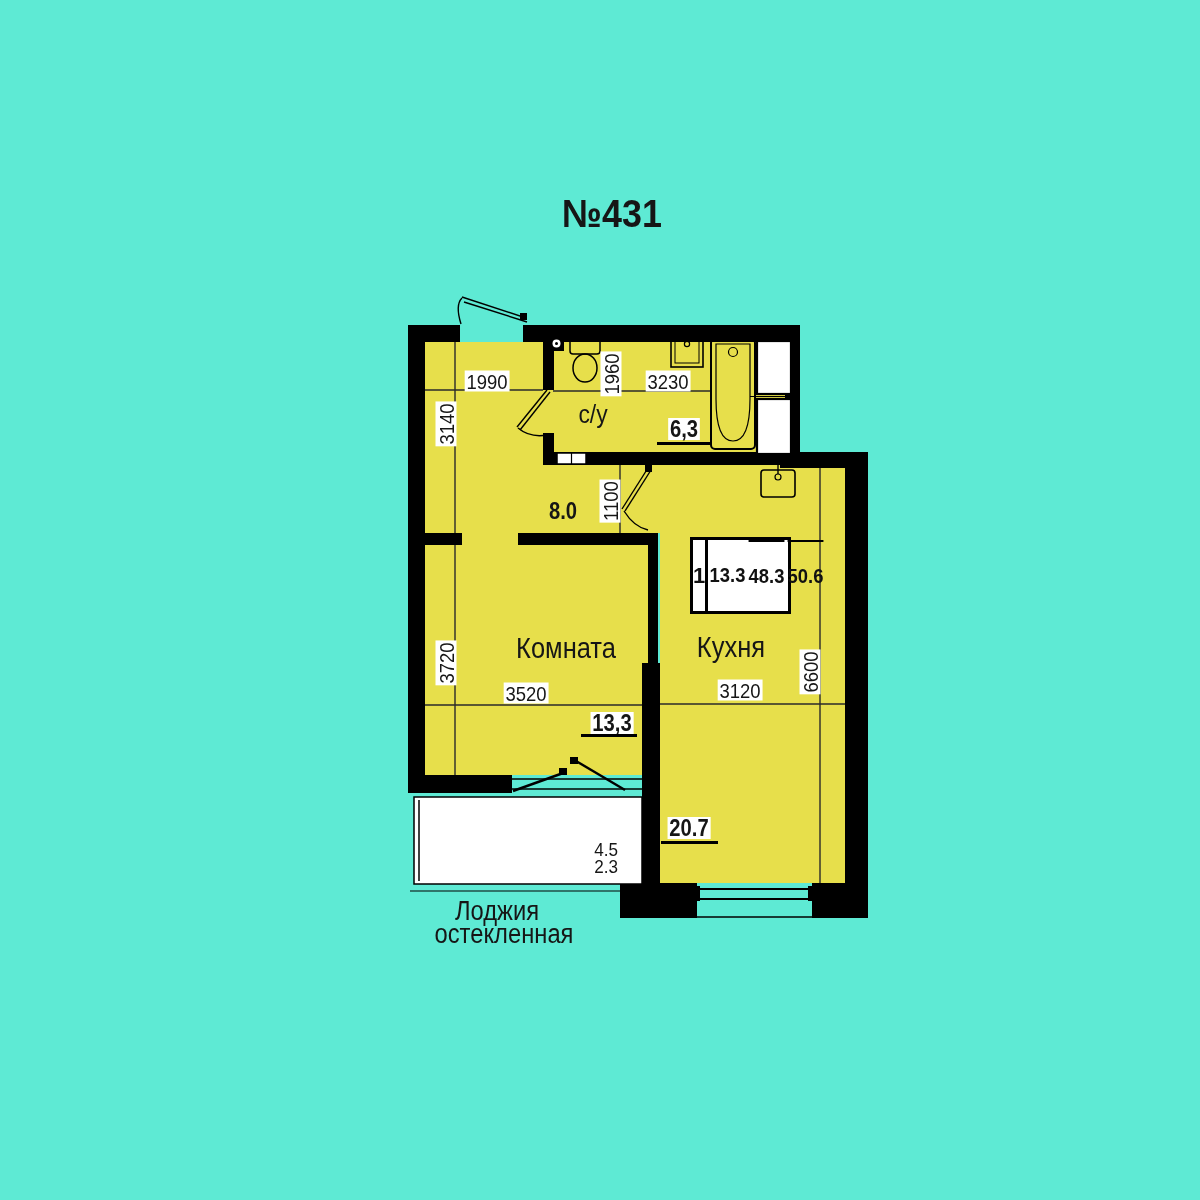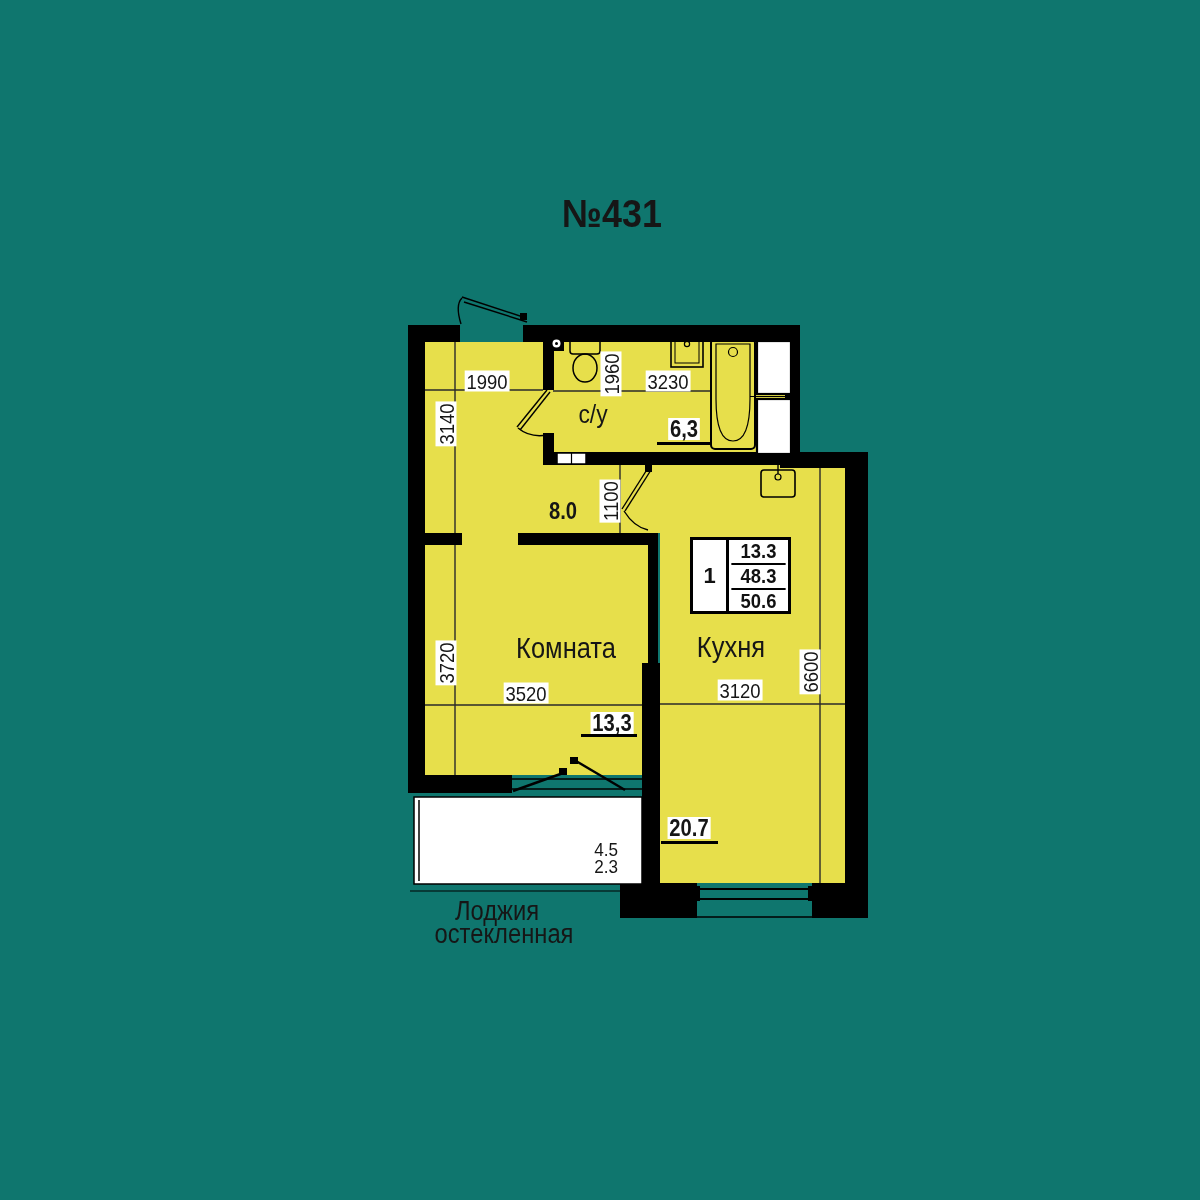--- a/index.html
+++ b/index.html
@@ -1,35 +1,35 @@
 <!DOCTYPE html>
 <html><head>
 <meta charset="utf-8">
 <style>
   html,body{margin:0;padding:0;background:#fff;}
-  .canvas{position:relative;width:1200px;height:1200px;background:#0f766e;overflow:hidden;
+  .canvas{position:relative;width:1200px;height:1200px;background:#5eead4;overflow:hidden;
           font-family:"Liberation Sans", sans-serif;color:#111;}
   svg{position:absolute;left:0;top:0;}
   .lbl{position:absolute;white-space:nowrap;transform:translate(-50%,-50%) scaleX(0.88);
        transform-origin:center;color:#161616;}
   .lbl.rot{transform:translate(-50%,-50%) rotate(-90deg) scaleX(0.88);}
   .title{font-size:39px;font-weight:600;letter-spacing:0px;transform:translate(-50%,-50%) scaleX(0.92);}
   .dim{font-size:21px;font-weight:400;background:#fff;padding:0 2px;line-height:21px;}
   .room{font-size:29px;font-weight:400;}
   .room.small{font-size:26px;}
   .area{font-size:23px;font-weight:600;line-height:22px;}
   .area.bg{background:#fff;padding:0 2px;}
   .small-num{font-size:19px;font-weight:400;transform:translate(-100%,-50%) scaleX(0.9);transform-origin:right center;}
   .loggia-name{font-size:27px;font-weight:400;}
   .underline{position:absolute;height:3px;background:#000;}
   .info-table{position:absolute;left:690px;top:537px;width:101px;height:77px;background:#fff;
               border:3px solid #000;box-sizing:border-box;display:flex;}
   .it-left{width:33px;border-right:3px solid #000;display:flex;align-items:center;justify-content:center;
            font-size:22px;font-weight:600;}
-  .it-rows{flex:1;display:flex;flex-direction:column;}
+  .it-rows{flex:1;display:flex;flex-direction:row;}
   .it-cell{flex:1;display:flex;align-items:center;justify-content:center;font-size:20px;font-weight:600;
            transform:scaleX(0.92);}
   .it-cell + .it-cell{border-top:2.5px solid #000;}
 </style>
 </head>
 <body>
 
 <div class="canvas">
 
   <svg width="1200" height="1200" viewBox="0 0 1200 1200">

